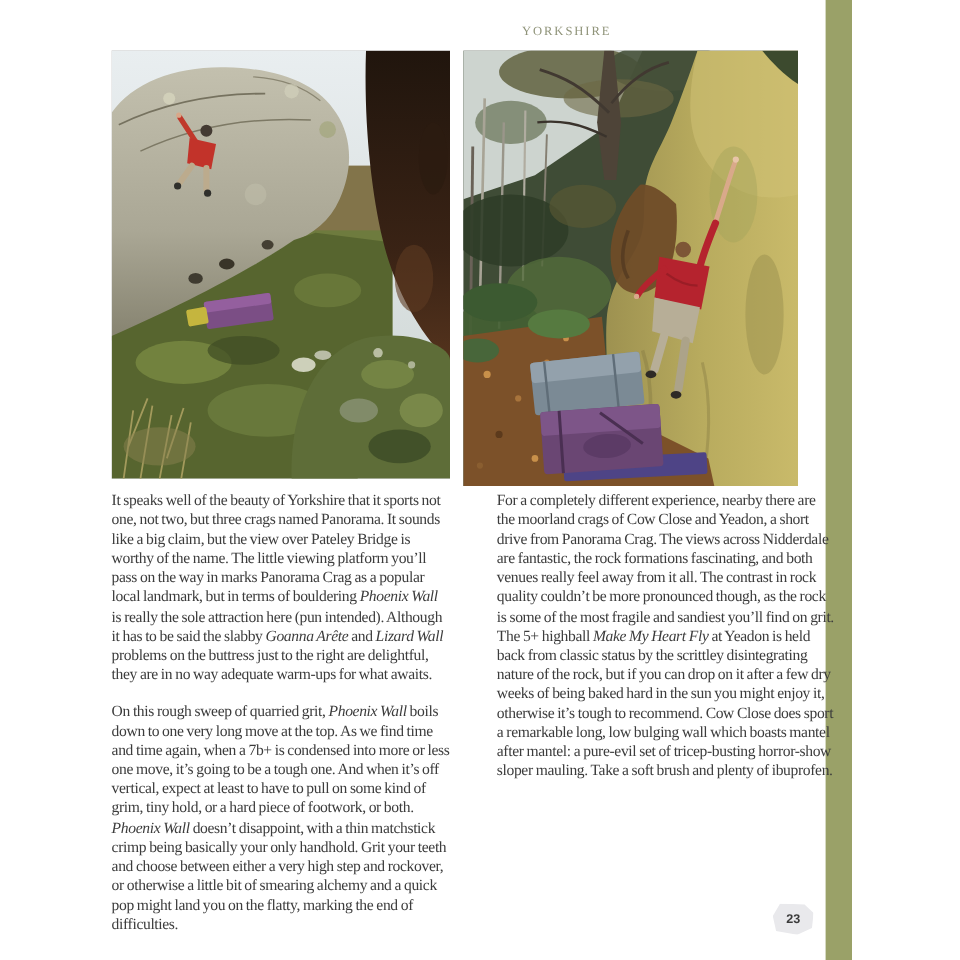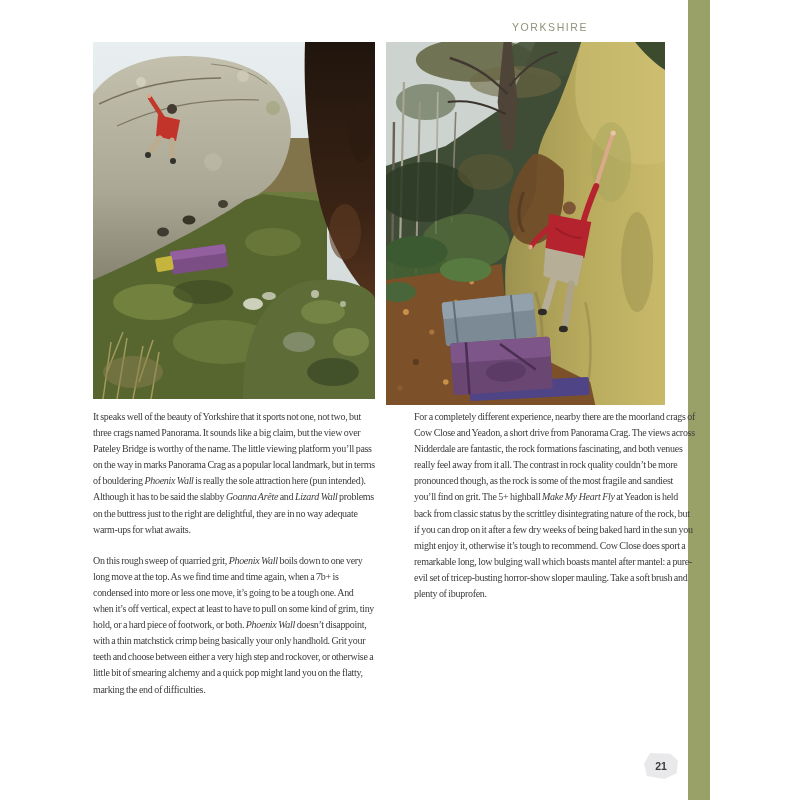--- a/index.html
+++ b/index.html
@@ -4,31 +4,31 @@
 <style>
   html,body{margin:0;padding:0;}
   body{
     width:800px;height:800px;background:#ffffff;position:relative;overflow:hidden;
     font-family:"Liberation Serif", serif;
   }
   .accent-bar{
     position:absolute;left:688px;top:0;width:22px;height:800px;background:#9aa168;
   }
   .running-head{
-    position:absolute;top:21px;left:435px;width:230px;text-align:center;
-    font-family:Liberation Sans, sans-serif;font-size:10.5px;letter-spacing:1.6px;
+    position:absolute;top:21px;left:435px;width:230px;text-align:left;
+    font-family:Liberation Serif, serif;font-size:10.5px;letter-spacing:1.6px;
     color:#8f9379;
   }
   .photo{position:absolute;overflow:hidden;background:#ccc;}
   .photo-left{left:93px;top:42px;width:282px;height:357px;}
   .photo-right{left:386px;top:42px;width:279px;height:363px;}
   .photo svg{display:block;}
   .col{
     position:absolute;top:409px;width:282px;color:#3c3c3c;
-    font-size:10px;line-height:16.1px;letter-spacing:-0.3px;word-spacing:-0.5px;
+    font-size:13px;line-height:16.1px;letter-spacing:-0.3px;word-spacing:-0.5px;
     text-align:left;
   }
   .col-left{left:93px;}
   .col-right{left:386px;margin-left:28px;}
   .col p{margin:0 0 15px 0;}
   .col em{font-style:italic;}
   .page-badge{
     position:absolute;left:644px;top:753px;width:34px;height:26px;
     background:#e9e9ec;
     clip-path:polygon(18% 0, 78% 3%, 100% 30%, 96% 78%, 60% 100%, 8% 88%, 0 40%);
@@ -231,16 +231,16 @@
   <div class="col col-left">
     <p><span>It speaks well of the beauty of Yorkshire that it sports not one, not two, but three crags named Panorama. It sounds like a big claim, but the view over Pateley Bridge is worthy of the name. The little viewing platform you’ll pass on the way in marks Panorama Crag as a popular local landmark, but in terms of bouldering </span><em>Phoenix Wall</em><span> is really the sole attraction here (pun intended). Although it has to be said the slabby </span><em>Goanna Arête</em><span> and </span><em>Lizard Wall</em><span> problems on the buttress just to the right are delightful, they are in no way adequate warm-ups for what awaits.</span></p>
     <p><span>On this rough sweep of quarried grit, </span><em>Phoenix Wall</em><span> boils down to one very long move at the top. As we find time and time again, when a 7b+ is condensed into more or less one move, it’s going to be a tough one. And when it’s off vertical, expect at least to have to pull on some kind of grim, tiny hold, or a hard piece of footwork, or both. </span><em>Phoenix Wall</em><span> doesn’t disappoint, with a thin matchstick crimp being basically your only handhold. Grit your teeth and choose between either a very high step and rockover, or otherwise a little bit of smearing alchemy and a quick pop might land you on the flatty, marking the end of difficulties.</span></p>
   </div>
 
   <div class="col col-right">
     <p><span>For a completely different experience, nearby there are the moorland crags of Cow Close and Yeadon, a short drive from Panorama Crag. The views across Nidderdale are fantastic, the rock formations fascinating, and both venues really feel away from it all. The contrast in rock quality couldn’t be more pronounced though, as the rock is some of the most fragile and sandiest you’ll find on grit. The 5+ highball </span><em>Make My Heart Fly</em><span> at Yeadon is held back from classic status by the scrittley disintegrating nature of the rock, but if you can drop on it after a few dry weeks of being baked hard in the sun you might enjoy it, otherwise it’s tough to recommend. Cow Close does sport a remarkable long, low bulging wall which boasts mantel after mantel: a pure-evil set of tricep-busting horror-show sloper mauling. Take a soft brush and plenty of ibuprofen.</span></p>
   </div>
 
   <div class="page-badge">
-    <span>21</span>
+    <span>23</span>
   </div>
 
 </div>
 
 </body></html>

